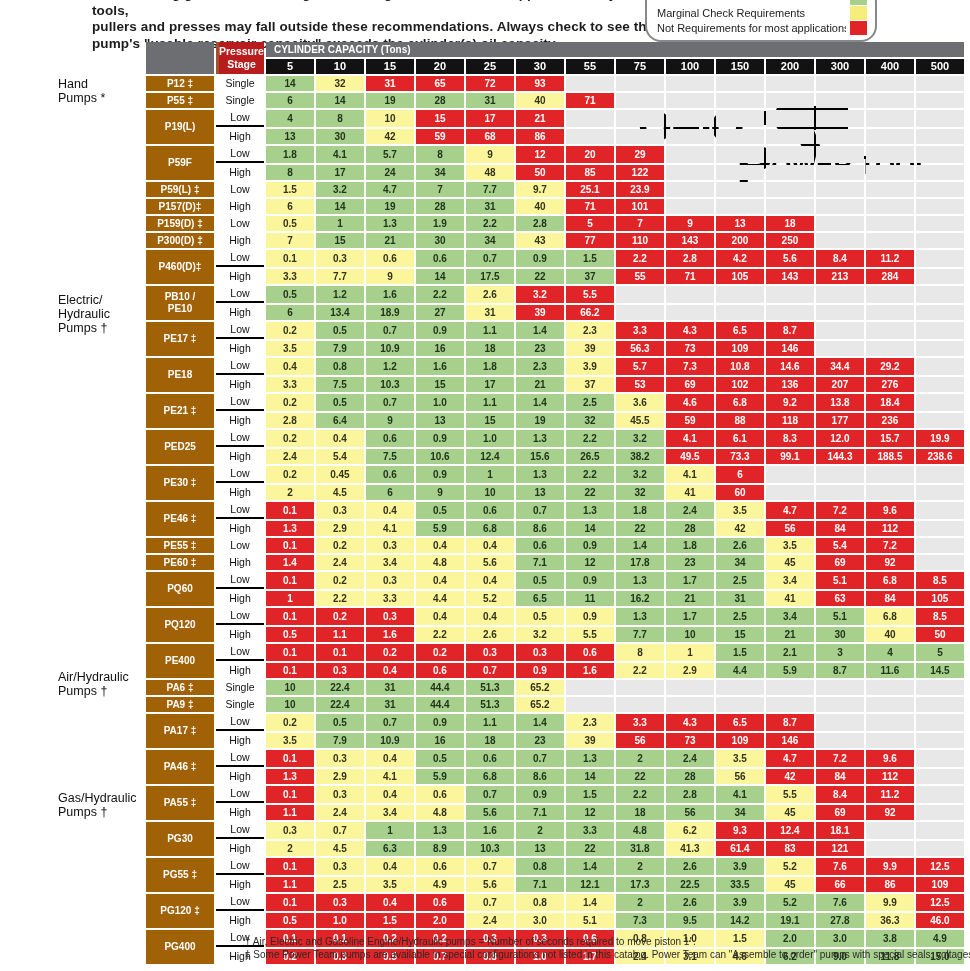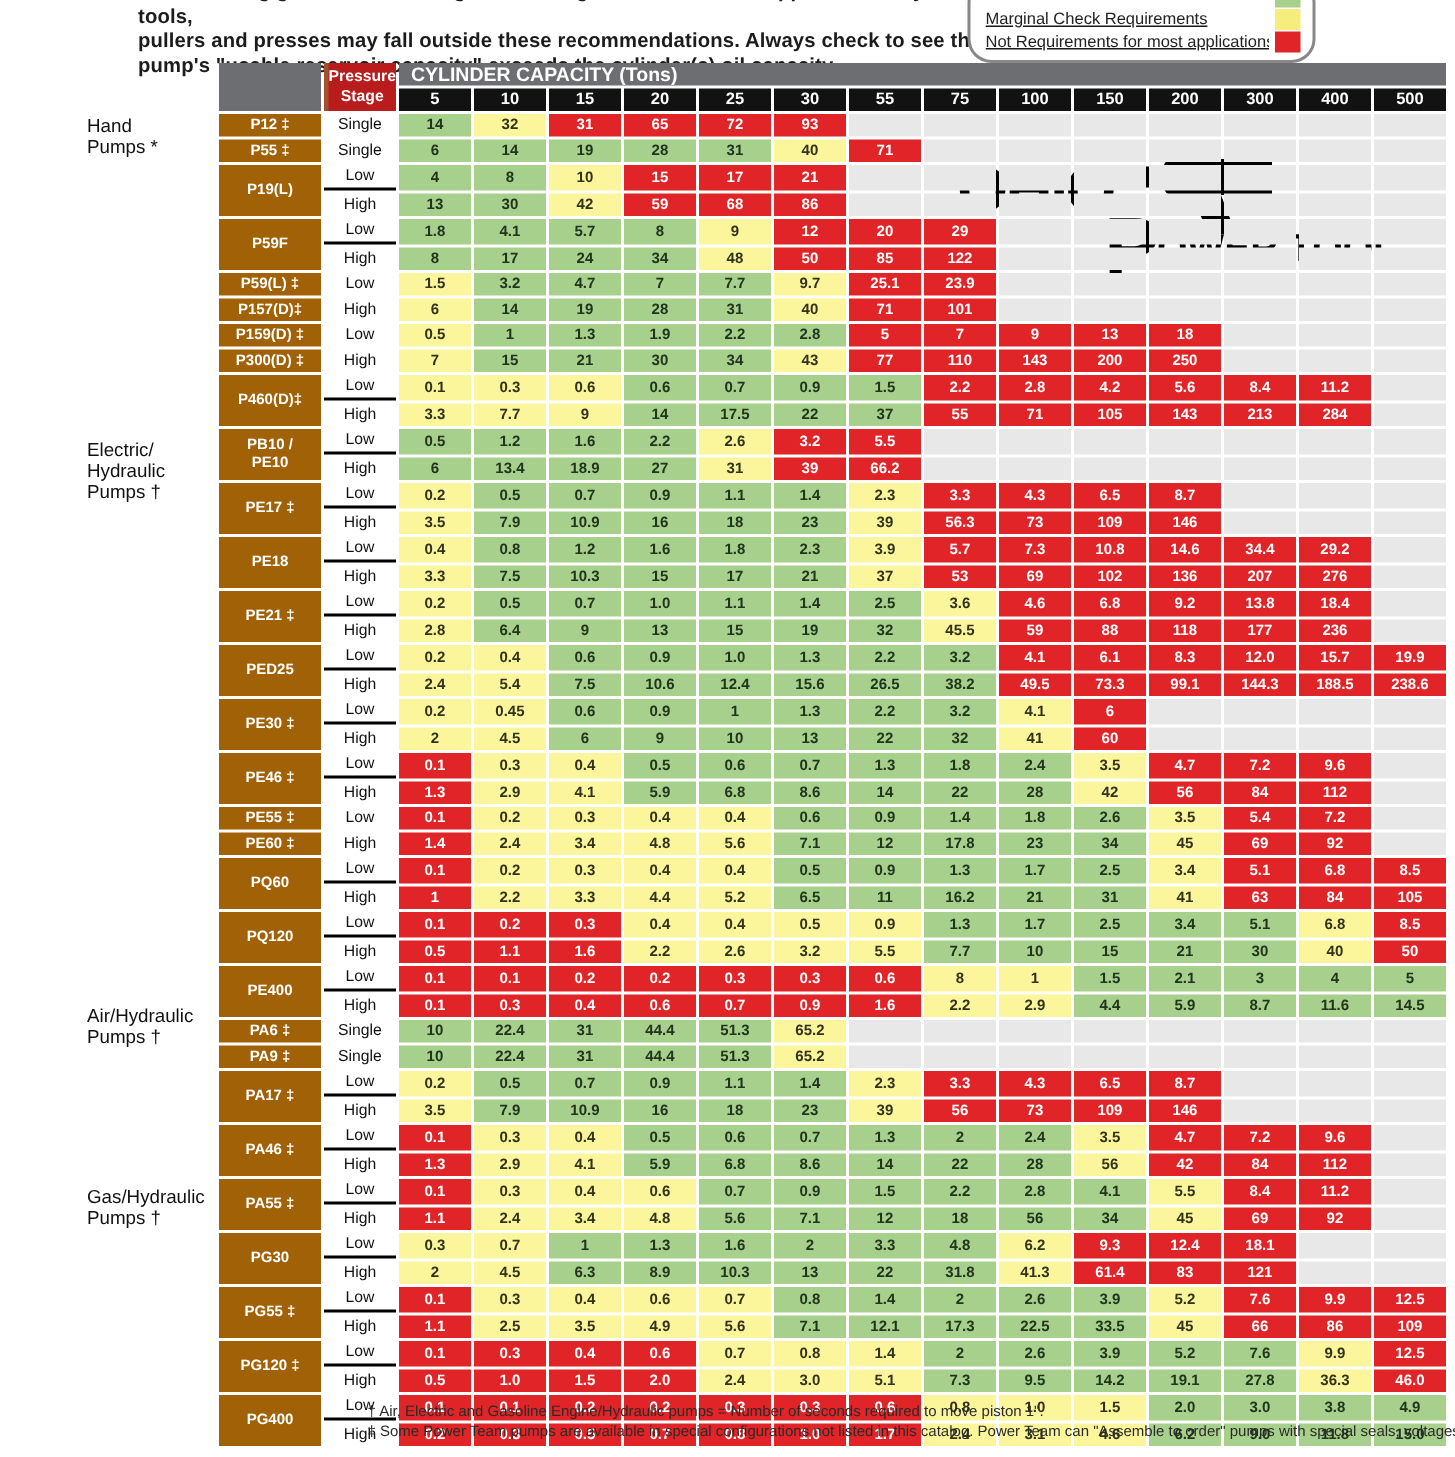--- a/index.html
+++ b/index.html
@@ -4,39 +4,39 @@
 <style>
   html,body{margin:0;padding:0;background:#fff;}
   #page{position:relative;width:970px;height:971px;background:#fff;overflow:hidden;
         font-family:"Liberation Sans",sans-serif;color:#1a1a1a;}
   
   #intro{position:absolute;left:92px;top:-14px;width:600px;font-size:13.5px;font-weight:600;
          line-height:16.5px;color:#1c1c1c;letter-spacing:.1px;}
   
   #legend{position:absolute;left:645px;top:-14px;width:232px;height:56px;background:#fff;
           border:2px solid #888;border-radius:16px;padding:2px 8px 0 10px;box-sizing:border-box;}
-  .legrow{display:flex;align-items:center;height:15px;text-decoration:underline;}
+  .legrow{display:flex;align-items:center;height:15px;}
   .legrow .ltxt{flex:1;font-size:11px;color:#222;white-space:nowrap;overflow:hidden;}
   .legrow .lswatch{width:17px;height:14px;margin-left:4px;flex:none;}
   
   #logo{position:absolute;left:638px;top:96px;width:250px;height:86px;}
   #logo .ohio{position:absolute;left:0;top:6px;font-size:44px;font-weight:900;letter-spacing:-2px;
               color:#000;font-stretch:condensed;}
   #logo .drill{position:absolute;left:116px;top:-2px;}
   #logo .powerline{position:absolute;left:98px;top:36px;white-space:nowrap;}
   #logo .bigp{font-size:56px;font-weight:900;color:#000;letter-spacing:-2px;vertical-align:-10px;}
   #logo .ower{font-size:26px;font-weight:900;color:#000;letter-spacing:0px;}
   
   #tblwrap{position:absolute;left:144px;top:40px;}
   table{border-collapse:separate;border-spacing:2px;table-layout:fixed;}
   td,th{padding:0;height:15px;line-height:15px;text-align:center;overflow:hidden;white-space:nowrap;}
   th.hcorner{background:#6d6e71;}
   th.hps{background:#b91c1c;color:#fff;font-size:10.5px;font-weight:700;line-height:13px;
          border-left:3px solid #a3512c;}
-  th.hcap{background:#6d6e71;color:#fff;font-size:13px;font-weight:700;text-align:left;padding-left:8px;}
+  th.hcap{background:#6d6e71;color:#fff;font-size:10px;font-weight:700;text-align:left;padding-left:8px;}
   th.hnum{background:#121212;color:#fff;font-size:11px;font-weight:700;}
   td.pump{background:#a16207;color:#fff;font-size:10px;font-weight:700;white-space:pre-line;line-height:12px;}
   td.stage{background:#fff;color:#111;font-size:10.5px;font-weight:400;}
   td.stage.rule{border-bottom:2px solid #000;}
   td.cg{background:#a8d08d;color:#20351c;font-size:10px;font-weight:700;}
   td.cy{background:#fbf69c;color:#33321a;font-size:10px;font-weight:700;}
   td.cr{background:#e02427;color:#fff;font-size:10px;font-weight:700;}
   td.ce{background:#e8e8e8;}
   
   .section{position:absolute;left:58px;width:88px;font-size:12.5px;color:#111;line-height:14px;}

